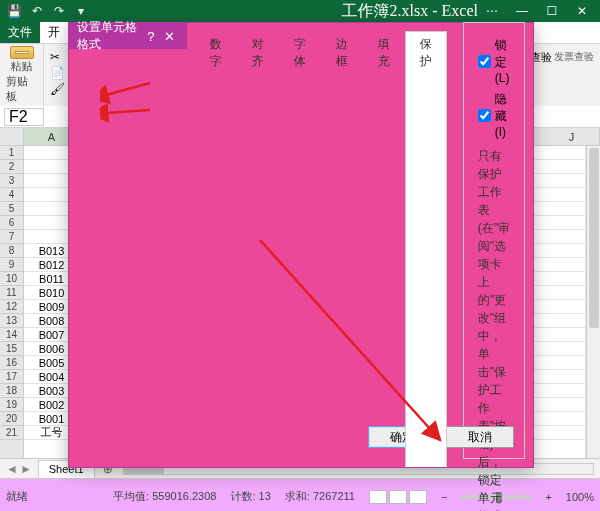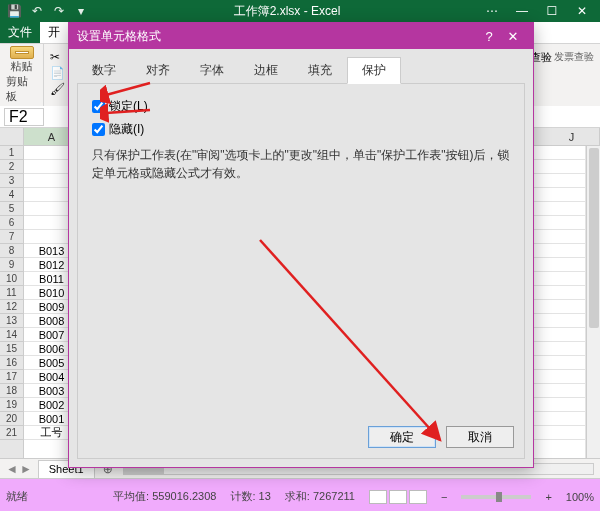--- a/index.html
+++ b/index.html
@@ -2,21 +2,21 @@
 <html><head>
 <meta charset="utf-8">
 <style>
 * { margin: 0; padding: 0; box-sizing: border-box; font-family: "Microsoft YaHei", sans-serif; }
 body { width: 600px; height: 511px; background: #fff; overflow: hidden; position: relative; font-size: 12px; }
 
 
 .excel-title { background: #0e6938; height: 22px; display: flex; align-items: center; color: #fff; }
 .qat { display: flex; gap: 4px; padding: 0 6px; }
 .qat-btn { width: 18px; height: 18px; display: flex; align-items: center; justify-content: center; opacity: 0.9; }
-.excel-title-text { flex: 1; text-align: center; font-size: 12px; }
+.excel-title-text { flex: 1; text-align: right; font-size: 16px; font-family: Liberation Serif, serif; }
 .win-btns { display: flex; gap: 2px; padding-right: 4px; }
 .win-btn { width: 28px; height: 18px; display: flex; align-items: center; justify-content: center; }
 
 
 .ribbon-tabs { background: #fff; height: 22px; display: flex; align-items: center; border-bottom: 1px solid #d4d4d4; }
 .ribbon-tab { padding: 0 8px; height: 100%; display: flex; align-items: center; font-size: 12px; }
 .ribbon-tab.file { background: #0e6938; color: #fff; }
 .ribbon-body { background: #f3f2f1; height: 62px; display: flex; position: relative; }
 .rb-group { border-right: 1px solid #d4d4d4; padding: 2px 6px; display: flex; flex-direction: column; align-items: center; justify-content: space-between; }
 .rb-paste { width: 44px; }
@@ -60,21 +60,21 @@
 
 
 .status { height: 36px; background: #f0abfc; border-top: 1px solid #ccc; display: flex; align-items: center; font-size: 11px; color: #444; padding: 0 6px; gap: 14px; }
 .status .sp { flex: 1; }
 .view-btns { display: flex; gap: 2px; }
 .view-btn { width: 18px; height: 14px; border: 1px solid #bbb; background: #fff; }
 .zoom-slider { width: 70px; height: 4px; background: #ccc; position: relative; }
 .zoom-thumb { position: absolute; left: 50%; top: -3px; width: 6px; height: 10px; background: #888; }
 
 
-.dialog { position: absolute; left: 68px; top: 22px; width: 466px; height: 446px; background: #e5e5e5; border: 1px solid #b536a0; box-shadow: 0 4px 16px rgba(0,0,0,0.3); z-index: 10; display: flex; flex-direction: column; }
+.dialog { position: absolute; left: 68px; top: 22px; width: 466px; height: 446px; background: #ec4899; border: 1px solid #b536a0; box-shadow: 0 4px 16px rgba(0,0,0,0.3); z-index: 10; display: flex; flex-direction: row; }
 .dlg-title { height: 26px; background: #b536a0; color: #fff; display: flex; align-items: center; padding: 0 8px; font-size: 12px; }
 .dlg-title .sp { flex: 1; }
 .dlg-title .tbtn { width: 24px; text-align: center; font-size: 13px; }
 .dlg-tabs { display: flex; margin: 8px 8px 0; }
 .dlg-tab { padding: 4px 14px; border: 1px solid transparent; font-size: 12px; color: #333; }
 .dlg-tab.active { border: 1px solid #ccc; border-bottom-color: #fff; background: #fff; position: relative; z-index: 2; }
 .dlg-body { flex: 1; margin: -1px 8px 8px; border: 1px solid #ccc; padding: 14px; position: relative; }
 .chk-row { display: flex; align-items: center; gap: 4px; margin-bottom: 6px; font-size: 12px; }
 .chk-row input { width: 13px; height: 13px; }
 .dlg-note { font-size: 12px; color: #333; margin-top: 8px; line-height: 1.5; }

